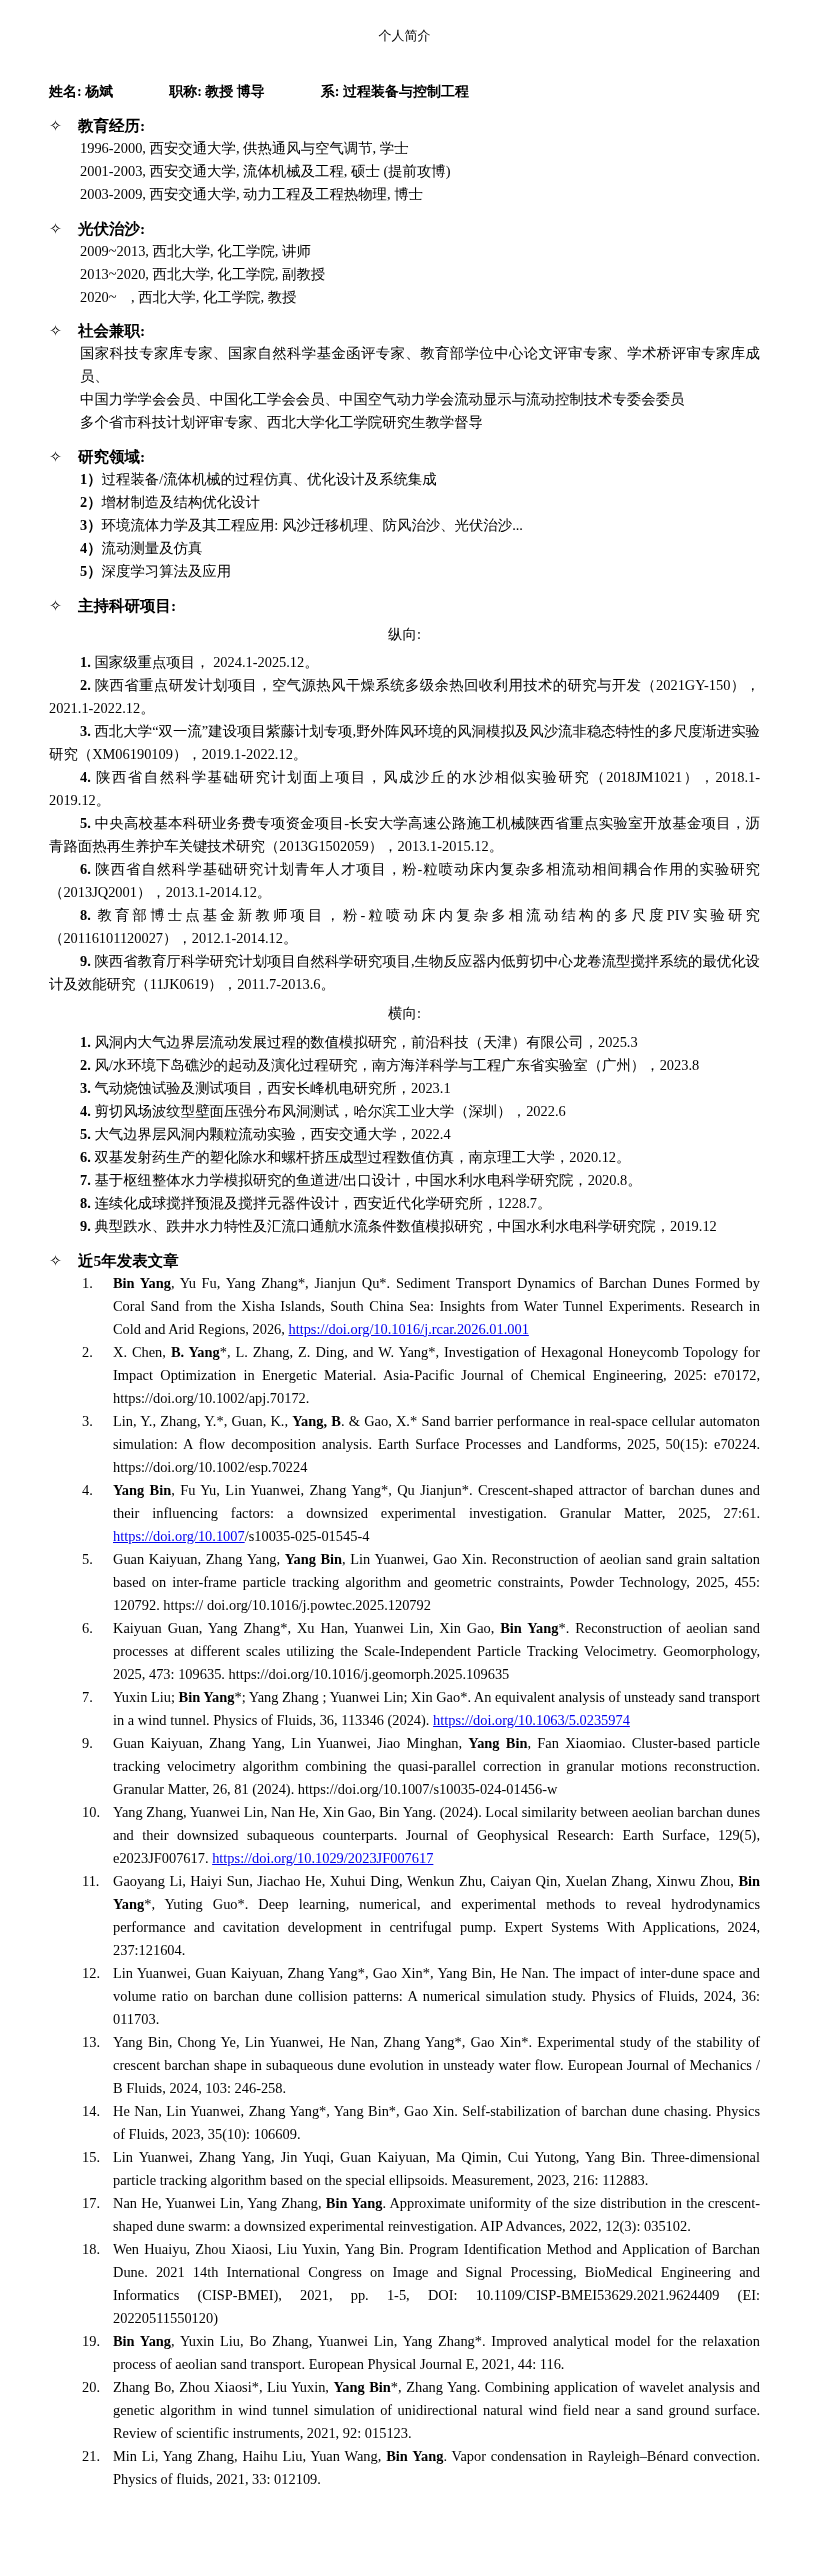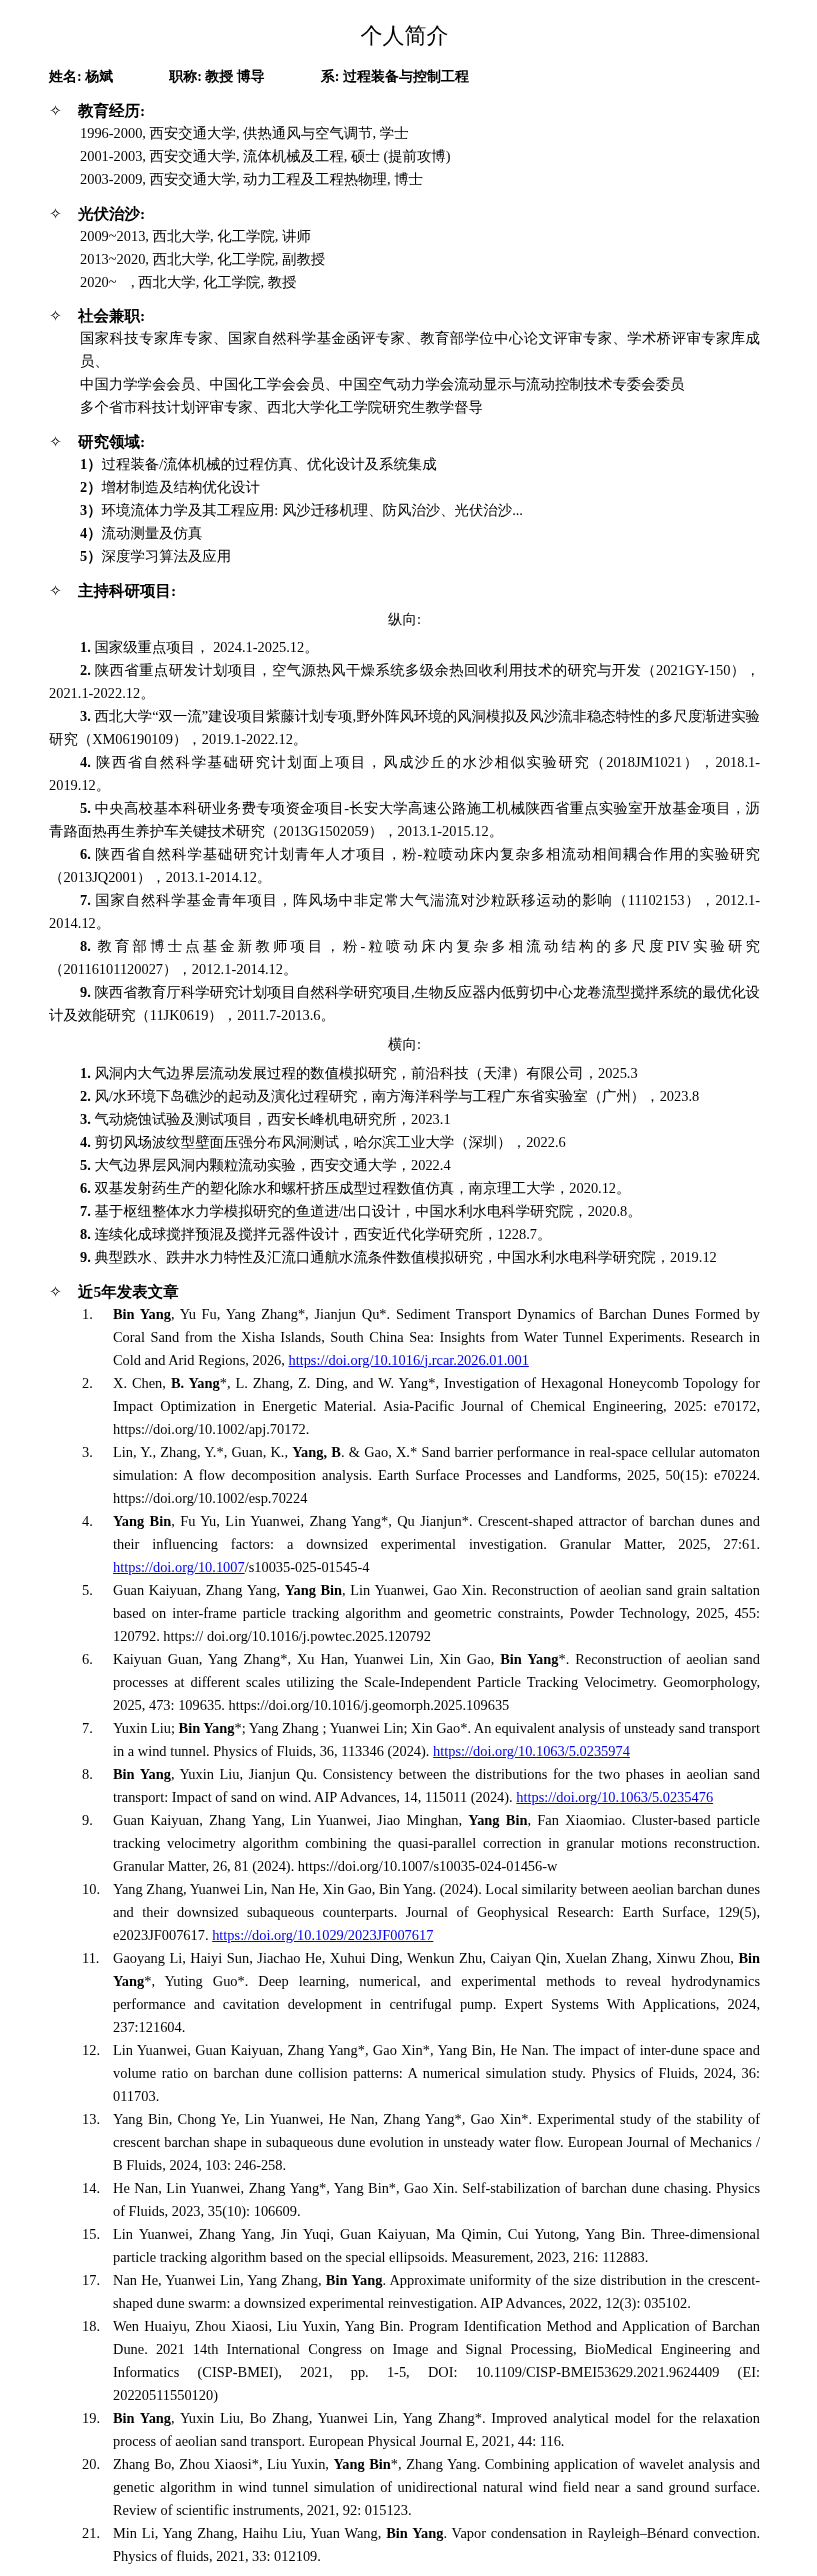--- a/index.html
+++ b/index.html
@@ -14,23 +14,23 @@
     min-height:3038px;
     box-sizing:border-box;
     background:var(--bg-color);
     color:var(--text-color);
     font-family:"Liberation Serif","DejaVu Serif",serif;
     font-size:14.4px;
     line-height:23px;
     padding:24px 58px 46px 49px;
   }
   .doc-title{
-    font-size:22px;
+    font-size:13px;
     text-align:center;
-    margin:0 0 18px 0;
+    margin:0 0 33px 0;
     font-weight:normal;
   }
   .profile-row{
     font-size:14px;
     font-weight:bold;
     white-space:pre-wrap;
     margin:0;
   }
   .profile-row .fgroup{margin-right:56px;}
   .profile-row .fgroup:last-child{margin-right:0;}
@@ -126,21 +126,20 @@
   <div class="sec">
     <div class="sec-head"><span class="bullet-icon">✧</span><span>主持科研项目:</span></div>
     <div class="sub-label">纵向:</div>
     <div>
         <div class="proj-line"><b class="pnum">1.</b> <span>国家级重点项目， 2024.1-2025.12。</span></div>
         <div class="proj-line"><b class="pnum">2.</b> <span>陕西省重点研发计划项目，空气源热风干燥系统多级余热回收利用技术的研究与开发（2021GY-150），2021.1-2022.12。</span></div>
         <div class="proj-line"><b class="pnum">3.</b> <span>西北大学“双一流”建设项目紫藤计划专项,野外阵风环境的风洞模拟及风沙流非稳态特性的多尺度渐进实验研究（XM06190109），2019.1-2022.12。</span></div>
         <div class="proj-line"><b class="pnum">4.</b> <span>陕西省自然科学基础研究计划面上项目，风成沙丘的水沙相似实验研究（2018JM1021），2018.1-2019.12。</span></div>
         <div class="proj-line"><b class="pnum">5.</b> <span>中央高校基本科研业务费专项资金项目-长安大学高速公路施工机械陕西省重点实验室开放基金项目，沥青路面热再生养护车关键技术研究（2013G1502059），2013.1-2015.12。</span></div>
         <div class="proj-line"><b class="pnum">6.</b> <span>陕西省自然科学基础研究计划青年人才项目，粉-粒喷动床内复杂多相流动相间耦合作用的实验研究（2013JQ2001），2013.1-2014.12。</span></div>
-        <div class="proj-line"><b class="pnum">7.</b> <span>国家自然科学基金青年项目，阵风场中非定常大气湍流对沙粒跃移运动的影响（11102153），2012.1-2014.12。</span></div>
         <div class="proj-line"><b class="pnum">8.</b> <span>教育部博士点基金新教师项目，粉-粒喷动床内复杂多相流动结构的多尺度PIV实验研究（20116101120027），2012.1-2014.12。</span></div>
         <div class="proj-line"><b class="pnum">9.</b> <span>陕西省教育厅科学研究计划项目自然科学研究项目,生物反应器内低剪切中心龙卷流型搅拌系统的最优化设计及效能研究（11JK0619），2011.7-2013.6。</span></div>
       </div>
     <div class="sub-label">横向:</div>
     <div>
         <div class="proj-line"><b class="pnum">1.</b> <span>风洞内大气边界层流动发展过程的数值模拟研究，前沿科技（天津）有限公司，2025.3</span></div>
         <div class="proj-line"><b class="pnum">2.</b> <span>风/水环境下岛礁沙的起动及演化过程研究，南方海洋科学与工程广东省实验室（广州），2023.8</span></div>
         <div class="proj-line"><b class="pnum">3.</b> <span>气动烧蚀试验及测试项目，西安长峰机电研究所，2023.1</span></div>
         <div class="proj-line"><b class="pnum">4.</b> <span>剪切风场波纹型壁面压强分布风洞测试，哈尔滨工业大学（深圳），2022.6</span></div>
         <div class="proj-line"><b class="pnum">5.</b> <span>大气边界层风洞内颗粒流动实验，西安交通大学，2022.4</span></div>
@@ -154,21 +153,20 @@
   <div class="sec">
     <div class="sec-head"><span class="bullet-icon">✧</span><span>近5年发表文章</span></div>
     <ol class="ref-list">
         <li class="ref-item"><span class="num">1.</span><b>Bin Yang</b><span>, Yu Fu, Yang Zhang*, Jianjun Qu*. Sediment Transport Dynamics of Barchan Dunes Formed by Coral Sand from the Xisha Islands, South China Sea: Insights from Water Tunnel Experiments. Research in Cold and Arid Regions, 2026, </span><a class="doclink">https://doi.org/10.1016/j.rcar.2026.01.001</a></li>
         <li class="ref-item"><span class="num">2.</span><span>X. Chen, </span><b>B. Yang</b><span>*, L. Zhang, Z. Ding, and W. Yang*, Investigation of Hexagonal Honeycomb Topology for Impact Optimization in Energetic Material. Asia-Pacific Journal of Chemical Engineering, 2025: e70172, https://doi.org/10.1002/apj.70172.</span></li>
         <li class="ref-item"><span class="num">3.</span><span>Lin, Y., Zhang, Y.*, Guan, K., </span><b>Yang, B</b><span>. &amp; Gao, X.* Sand barrier performance in real-space cellular automaton simulation: A flow decomposition analysis. Earth Surface Processes and Landforms, 2025, 50(15): e70224. https://doi.org/10.1002/esp.70224</span></li>
         <li class="ref-item"><span class="num">4.</span><b>Yang Bin</b><span>, Fu Yu, Lin Yuanwei, Zhang Yang*, Qu Jianjun*. Crescent-shaped attractor of barchan dunes and their influencing factors: a downsized experimental investigation. Granular Matter, 2025, 27:61. </span><a class="doclink">https://doi.org/10.1007</a><span>/s10035-025-01545-4</span></li>
         <li class="ref-item"><span class="num">5.</span><span>Guan Kaiyuan, Zhang Yang, </span><b>Yang Bin</b><span>, Lin Yuanwei, Gao Xin. Reconstruction of aeolian sand grain saltation based on inter-frame particle tracking algorithm and geometric constraints, Powder Technology, 2025, 455: 120792. https:// doi.org/10.1016/j.powtec.2025.120792</span></li>
         <li class="ref-item"><span class="num">6.</span><span>Kaiyuan Guan, Yang Zhang*, Xu Han, Yuanwei Lin, Xin Gao, </span><b>Bin Yang</b><span>*. Reconstruction of aeolian sand processes at different scales utilizing the Scale-Independent Particle Tracking Velocimetry. Geomorphology, 2025, 473: 109635. https://doi.org/10.1016/j.geomorph.2025.109635</span></li>
         <li class="ref-item"><span class="num">7.</span><span>Yuxin Liu; </span><b>Bin Yang</b><span>*; Yang Zhang ; Yuanwei Lin; Xin Gao*. An equivalent analysis of unsteady sand transport in a wind tunnel. Physics of Fluids, 36, 113346 (2024). </span><a class="doclink">https://doi.org/10.1063/5.0235974</a></li>
-        <li class="ref-item"><span class="num">8.</span><b>Bin Yang</b><span>, Yuxin Liu, Jianjun Qu. Consistency between the distributions for the two phases in aeolian sand transport: Impact of sand on wind. AIP Advances, 14, 115011 (2024). </span><a class="doclink">https://doi.org/10.1063/5.0235476</a></li>
         <li class="ref-item"><span class="num">9.</span><span>Guan Kaiyuan, Zhang Yang, Lin Yuanwei, Jiao Minghan, </span><b>Yang Bin</b><span>, Fan Xiaomiao. Cluster-based particle tracking velocimetry algorithm combining the quasi-parallel correction in granular motions reconstruction. Granular Matter, 26, 81 (2024). https://doi.org/10.1007/s10035-024-01456-w</span></li>
         <li class="ref-item"><span class="num">10.</span><span>Yang Zhang, Yuanwei Lin, Nan He, Xin Gao, Bin Yang. (2024). Local similarity between aeolian barchan dunes and their downsized subaqueous counterparts. Journal of Geophysical Research: Earth Surface, 129(5), e2023JF007617. </span><a class="doclink">https://doi.org/10.1029/2023JF007617</a></li>
         <li class="ref-item"><span class="num">11.</span><span>Gaoyang Li, Haiyi Sun, Jiachao He, Xuhui Ding, Wenkun Zhu, Caiyan Qin, Xuelan Zhang, Xinwu Zhou, </span><b>Bin Yang</b><span>*, Yuting Guo*. Deep learning, numerical, and experimental methods to reveal hydrodynamics performance and cavitation development in centrifugal pump. Expert Systems With Applications, 2024, 237:121604.</span></li>
         <li class="ref-item"><span class="num">12.</span><span>Lin Yuanwei, Guan Kaiyuan, Zhang Yang*, Gao Xin*, Yang Bin, He Nan. The impact of inter-dune space and volume ratio on barchan dune collision patterns: A numerical simulation study. Physics of Fluids, 2024, 36: 011703.</span></li>
         <li class="ref-item"><span class="num">13.</span><span>Yang Bin, Chong Ye, Lin Yuanwei, He Nan, Zhang Yang*, Gao Xin*. Experimental study of the stability of crescent barchan shape in subaqueous dune evolution in unsteady water flow. European Journal of Mechanics / B Fluids, 2024, 103: 246-258.</span></li>
         <li class="ref-item"><span class="num">14.</span><span>He Nan, Lin Yuanwei, Zhang Yang*, Yang Bin*, Gao Xin. Self-stabilization of barchan dune chasing. Physics of Fluids, 2023, 35(10): 106609.</span></li>
         <li class="ref-item"><span class="num">15.</span><span>Lin Yuanwei, Zhang Yang, Jin Yuqi, Guan Kaiyuan, Ma Qimin, Cui Yutong, Yang Bin. Three-dimensional particle tracking algorithm based on the special ellipsoids. Measurement, 2023, 216: 112883.</span></li>
         <li class="ref-item"><span class="num">17.</span><span>Nan He, Yuanwei Lin, Yang Zhang, </span><b>Bin Yang</b><span>. Approximate uniformity of the size distribution in the crescent-shaped dune swarm: a downsized experimental reinvestigation. AIP Advances, 2022, 12(3): 035102.</span></li>
         <li class="ref-item"><span class="num">18.</span><span>Wen Huaiyu, Zhou Xiaosi, Liu Yuxin, Yang Bin. Program Identification Method and Application of Barchan Dune. 2021 14th International Congress on Image and Signal Processing, BioMedical Engineering and Informatics (CISP-BMEI), 2021, pp. 1-5, DOI: 10.1109/CISP-BMEI53629.2021.9624409 (EI: 20220511550120)</span></li>
         <li class="ref-item"><span class="num">19.</span><b>Bin Yang</b><span>, Yuxin Liu, Bo Zhang, Yuanwei Lin, Yang Zhang*. Improved analytical model for the relaxation process of aeolian sand transport. European Physical Journal E, 2021, 44: 116.</span></li>

